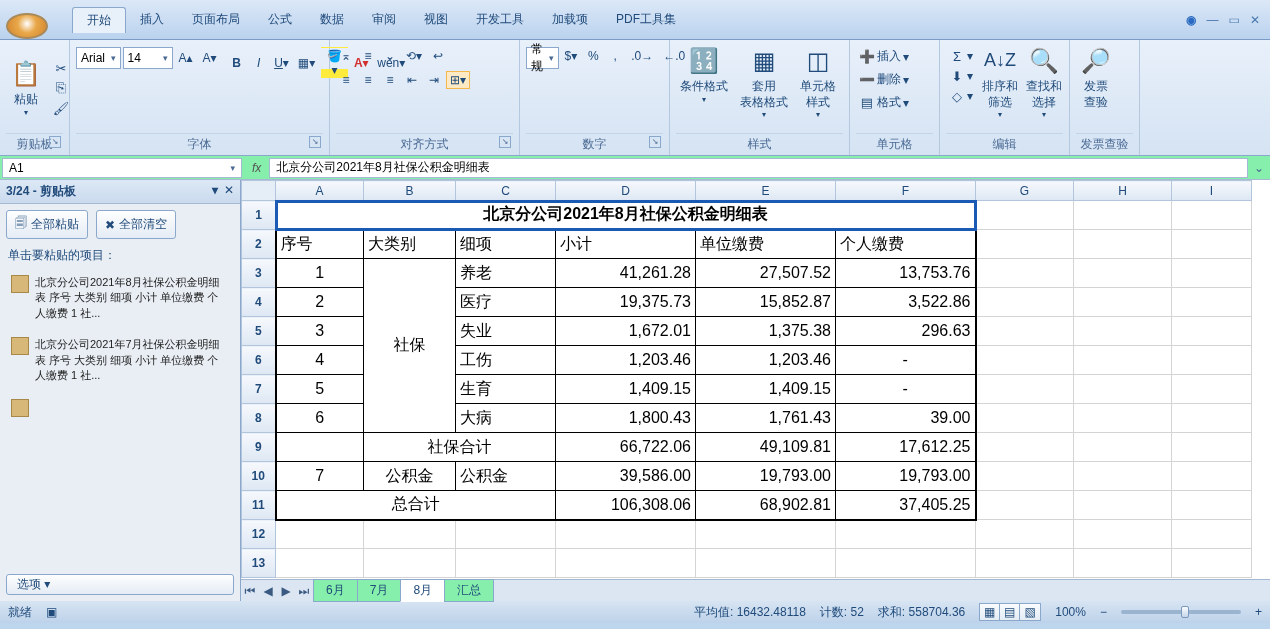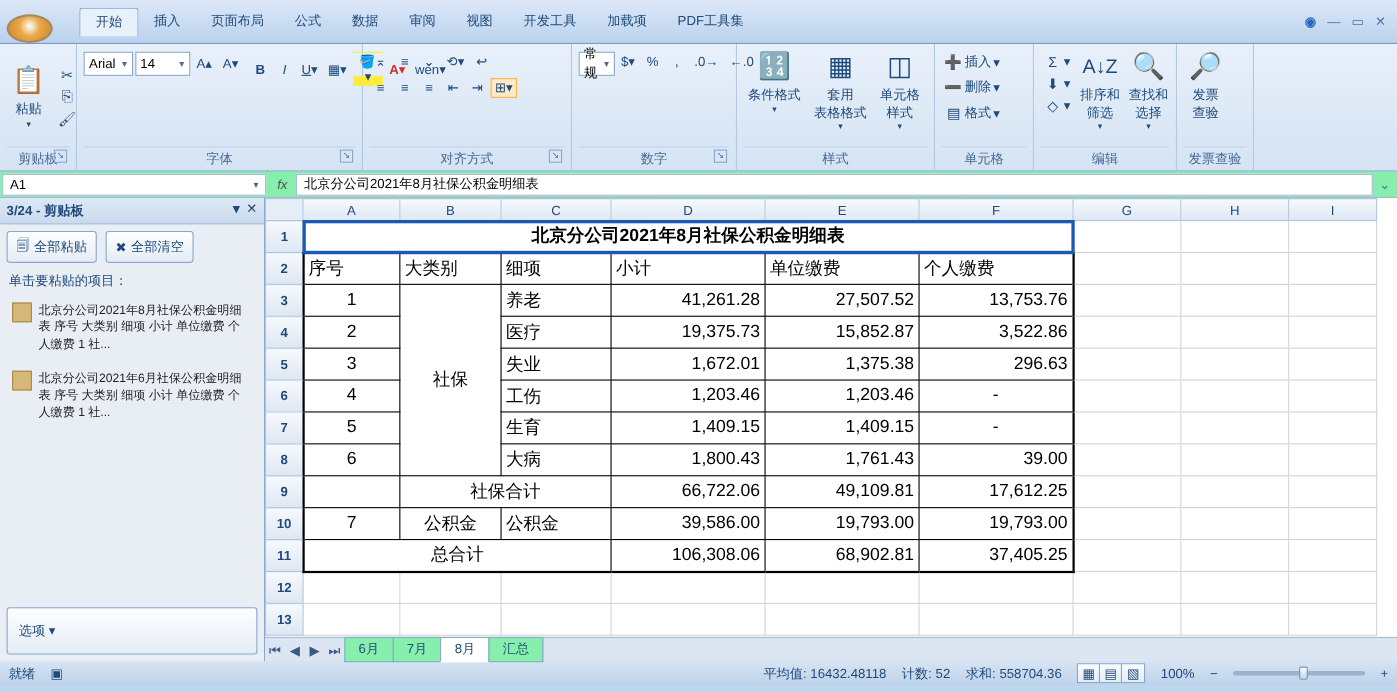--- a/index.html
+++ b/index.html
@@ -35,21 +35,21 @@
 .clip-hd .caret{margin-left:auto}
 .clip-hd .x{margin-left:6px;font-weight:normal}
 .clip-btns{padding:6px;display:flex;gap:8px}
 .clip-b{border:1px solid #8ba8cc;background:linear-gradient(#fefefe,#e4ecf5);padding:3px 8px;border-radius:3px;color:#1f4a7a;display:flex;align-items:center;gap:4px}
 .clip-label{padding:2px 8px;color:#1f4a7a}
 .clip-items{flex:1;overflow:auto;padding:0 2px}
 .clip-item{display:flex;gap:6px;padding:6px;margin:2px;border:1px solid transparent}
 .clip-item .ci{width:18px;height:18px;background:#d8b878;border:1px solid #a88848;flex-shrink:0}
 .clip-item .ct{font-size:11px;line-height:1.4;color:#222}
 .clip-ft{padding:6px}
-.clip-ob{border:1px solid #8ba8cc;background:linear-gradient(#fefefe,#e4ecf5);padding:12px 10px;border-radius:3px;color:#1f4a7a}
+.clip-ob{border:1px solid #8ba8cc;background:linear-gradient(#fefefe,#e4ecf5);padding:1px 10px;border-radius:3px;color:#1f4a7a}
 .sheet-area{flex:1;display:flex;flex-direction:column;position:relative}
 .sheet-wrap{flex:1;overflow:auto;position:relative}
 table.sheet{border-collapse:collapse;table-layout:fixed}
 .sheet td,.sheet th{border:1px solid #d4d4d4;height:29px;padding:0 4px;font-size:16px;font-family:Arial,SimSun;background:#fff;overflow:hidden;white-space:nowrap}
 .sheet .colhd{background:linear-gradient(#f6f9fd,#dde7f3);text-align:center;font-size:12px;color:#1f4a7a;height:20px;font-weight:normal;border-color:#b2c5dc}
 .sheet .rowhd{background:linear-gradient(#f6f9fd,#dde7f3);text-align:center;font-size:12px;color:#1f4a7a;width:34px;border-color:#b2c5dc}
 .sheet .corner{background:#e5edf7;width:34px;height:20px;border-color:#b2c5dc}
 .tb{border:1px solid #000!important}
 .tbl{border-left:2px solid #000!important}
 .tbr{border-right:2px solid #000!important}
@@ -289,21 +289,24 @@
         </div>
     </div>
     <div class="clip-label">单击要粘贴的项目：</div>
     <div class="clip-items">
       <div class="clip-item">
           <div class="ci"></div>
           <div class="ct">北京分公司2021年8月社保公积金明细表 序号 大类别 细项 小计 单位缴费 个人缴费 1 社...</div>
         </div>
       <div class="clip-item">
           <div class="ci"></div>
-          <div class="ct">北京分公司2021年6月社保公积金明细表 序号 大类别 细项 小计 单位缴费 个人缴费 1 社...</div>
+          <div class="ct">北京分公司2021年7月社保公积金明细表 序号 大类别 细项 小计 单位缴费 个人缴费 1 社...</div>
+        </div>
+      <div class="clip-item">
+          <div class="ci"></div>
         </div>
     </div>
     <div class="clip-ft">
         <div class="clip-ob"><span>选项</span> ▾</div>
       </div>
   </div>
 
   <div class="sheet-area">
     <div class="sheet-wrap">
       <table class="sheet">

